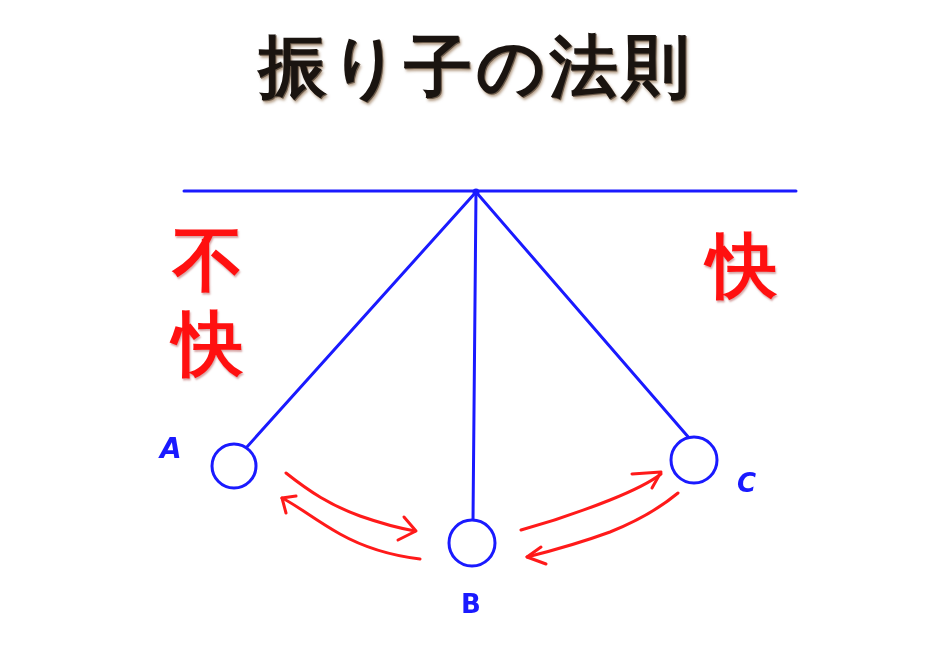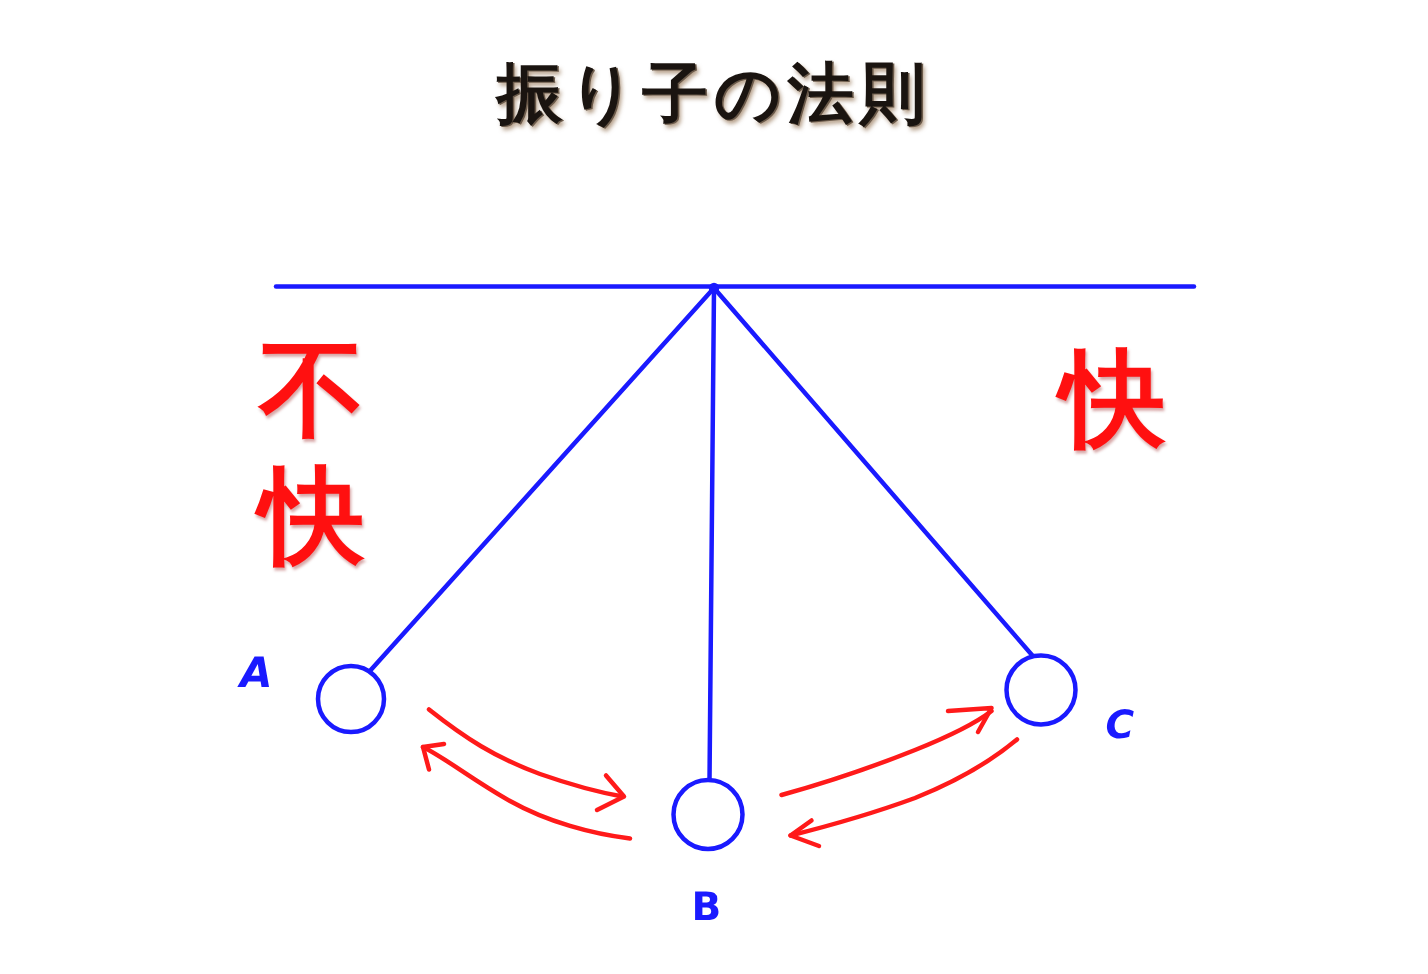--- a/index.html
+++ b/index.html
@@ -13,23 +13,23 @@
       position: relative;
       overflow: hidden;
       font-family: "DejaVu Sans", sans-serif;
     }
     .title {
       position: absolute;
       left: 0;
       top: 26px;
       width: 952px;
       text-align: center;
-      font-family: Liberation Mono, monospace;
+      font-family: Liberation Sans, sans-serif;
       font-weight: bold;
-      font-size: 44px;
+      font-size: 68px;
       line-height: 80px;
       color: #1a1410;
       letter-spacing: 4px;
       text-shadow:
         1px 1px 0 #6b5a4a,
         2px 3px 3px rgba(120, 80, 40, 0.55),
         -1px -1px 0 rgba(255,255,255,0.6);
     }
     .label-red {
       position: absolute;

